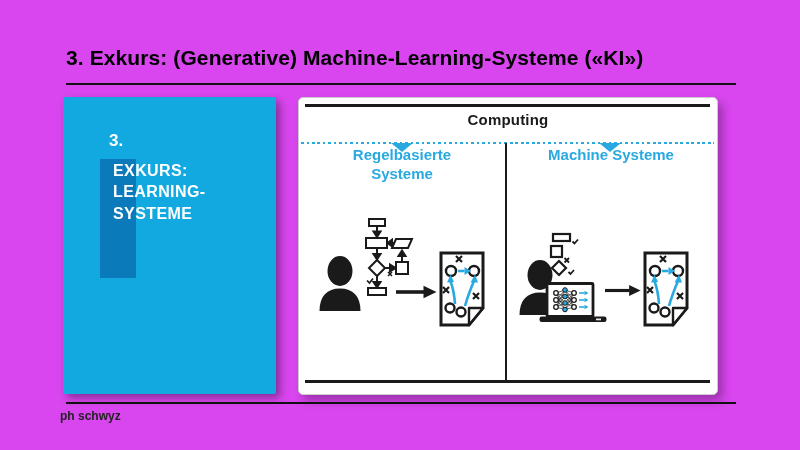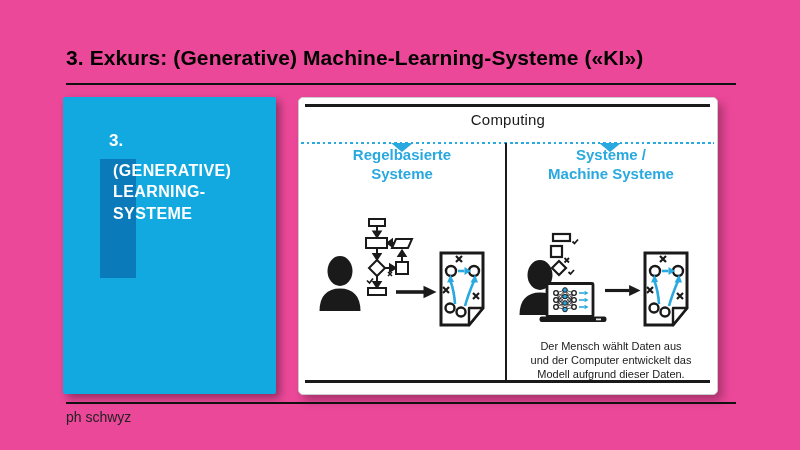--- a/index.html
+++ b/index.html
@@ -1,16 +1,16 @@
 <!DOCTYPE html>
 <html><head>
 <meta charset="utf-8">
 <style>
   html,body{margin:0;padding:0;background:#fff;}
-  .slide{position:relative;width:800px;height:450px;background:#ec4899;overflow:hidden;
+  .slide{position:relative;width:800px;height:450px;background:#d946ef;overflow:hidden;
          font-family:"Liberation Sans",sans-serif;}
 
   
   .page-title{position:absolute;left:66px;top:46px;margin:0;font-size:21px;font-weight:bold;
               color:#000;letter-spacing:.1px;white-space:nowrap;}
   .title-rule{position:absolute;left:66px;top:83px;width:670px;height:2px;background:#111;}
 
   
   .cover{position:absolute;left:63px;top:97px;width:213px;height:297px;background:#12A9E0;
          border-radius:2px;box-shadow:4px 4px 8px rgba(0,0,0,.38);}
@@ -19,21 +19,21 @@
   .cover-title{position:absolute;left:50px;top:63px;font-size:16px;font-weight:bold;color:#fff;
                line-height:21.4px;letter-spacing:.4px;}
   .cover-title span{display:block;}
 
   
   .panel{position:absolute;left:298px;top:97px;width:418px;height:296px;background:#fff;
          border:1px solid #cccccc;border-radius:5px;box-shadow:5px 6px 10px rgba(0,0,0,.28);}
   .top-bar{position:absolute;left:6px;top:6px;width:405px;height:3px;background:#1a1a1a;}
   .bottom-bar{position:absolute;left:6px;top:282px;width:405px;height:3px;background:#1a1a1a;}
   .panel-heading{position:absolute;left:0;top:13px;width:100%;text-align:center;
-                 font-size:15px;font-weight:normal;color:#1a1a1a;letter-spacing:.2px;}
+                 font-size:15px;font-weight:bold;color:#1a1a1a;letter-spacing:.2px;}
   .dotted-line{position:absolute;left:2px;top:44px;width:413px;height:2px;
                background-image:repeating-linear-gradient(90deg,#29A9E0 0 2.5px,transparent 2.5px 5.5px);}
   .tri{position:absolute;top:45px;width:0;height:0;
        border-left:11px solid transparent;border-right:11px solid transparent;
        border-top:9px solid #29A9E0;}
   .tri-l{left:92px;}
   .tri-r{left:300px;}
   .divider{position:absolute;left:206px;top:45px;width:2px;height:238px;background:#1a1a1a;}
   .col-title{position:absolute;top:47px;text-align:center;font-size:15px;font-weight:bold;
              color:#29A9E0;line-height:19px;}
@@ -51,55 +51,54 @@
   .arrow-left{left:97px;top:187px;}
   .doc-left{left:139px;top:153px;}
   .shapes-stack{left:247px;top:133px;}
   .person-right{left:219px;top:161px;}
   .laptop{left:240px;top:184px;}
   .arrow-right{left:306px;top:186px;}
   .doc-right{left:343px;top:153px;}
 
   
   .footer-rule{position:absolute;left:66px;top:402px;width:670px;height:2px;background:#111;}
-  .footer-text{position:absolute;left:66px;top:409px;font-size:14px;font-weight:normal;color:#222;}
+  .footer-text{position:absolute;left:60px;top:409px;font-size:12px;font-weight:bold;color:#222;}
 </style>
 </head>
 <body>
 
 <div class="slide">
 
   <h1 class="page-title">3. Exkurs: (Generative) Machine-Learning-Systeme («KI»)</h1>
   <div class="title-rule"></div>
 
   <div class="cover">
     <div class="cover-band"></div>
     <div class="cover-number">3.</div>
     <div class="cover-title">
-      <span>(GENERATIVE)</span>
+      <span>EXKURS:</span>
       <span>LEARNING-</span>
       <span>SYSTEME</span>
     </div>
   </div>
 
   <div class="panel">
     <div class="top-bar"></div>
     <div class="panel-heading">Computing</div>
     <div class="dotted-line"></div>
     <div class="tri tri-l"></div>
     <div class="tri tri-r"></div>
     <div class="divider"></div>
     <div class="bottom-bar"></div>
 
     <div class="col-title left">
       <span>Regelbasierte</span>
       <span>Systeme</span>
     </div>
     <div class="col-title right">
-      <span>Systeme /</span>
       <span>Machine Systeme</span>
     </div>
 
     <svg class="icon person-left" width="44" height="56" viewBox="0 0 44 56">
       <ellipse cx="22" cy="16" rx="12.5" ry="15" fill="#1a1a1a"></ellipse>
       <path d="M1.5 56 C1.5 41 9 33.5 22 33.5 C35 33.5 42.5 41 42.5 56 Z" fill="#1a1a1a"></path>
     </svg>
 
     <svg class="icon flowchart" width="66" height="84" viewBox="0 0 66 84">
       <g fill="#fff" stroke="#1a1a1a" stroke-width="2">
@@ -235,23 +234,18 @@
         <path d="M17 53 C16.5 45 15 37 12.5 30"></path>
         <path d="M27 55 C29.5 46 33 37 36 30"></path>
       </g>
       <g fill="#29A9E0">
         <polygon points="26.5,16 33,20 26.5,24"></polygon>
         <polygon points="9,31.5 12.5,23.5 16,31"></polygon>
         <polygon points="32.5,31.5 37,23.5 40,31.5"></polygon>
       </g>
     </svg>
 
-    <div class="caption right">
-      <span>Der Mensch wählt Daten aus</span>
-      <span>und der Computer entwickelt das</span>
-      <span>Modell aufgrund dieser Daten.</span>
-    </div>
   </div>
 
   <div class="footer-rule"></div>
   <div class="footer-text">ph schwyz</div>
 
 </div>
 
 </body></html>

